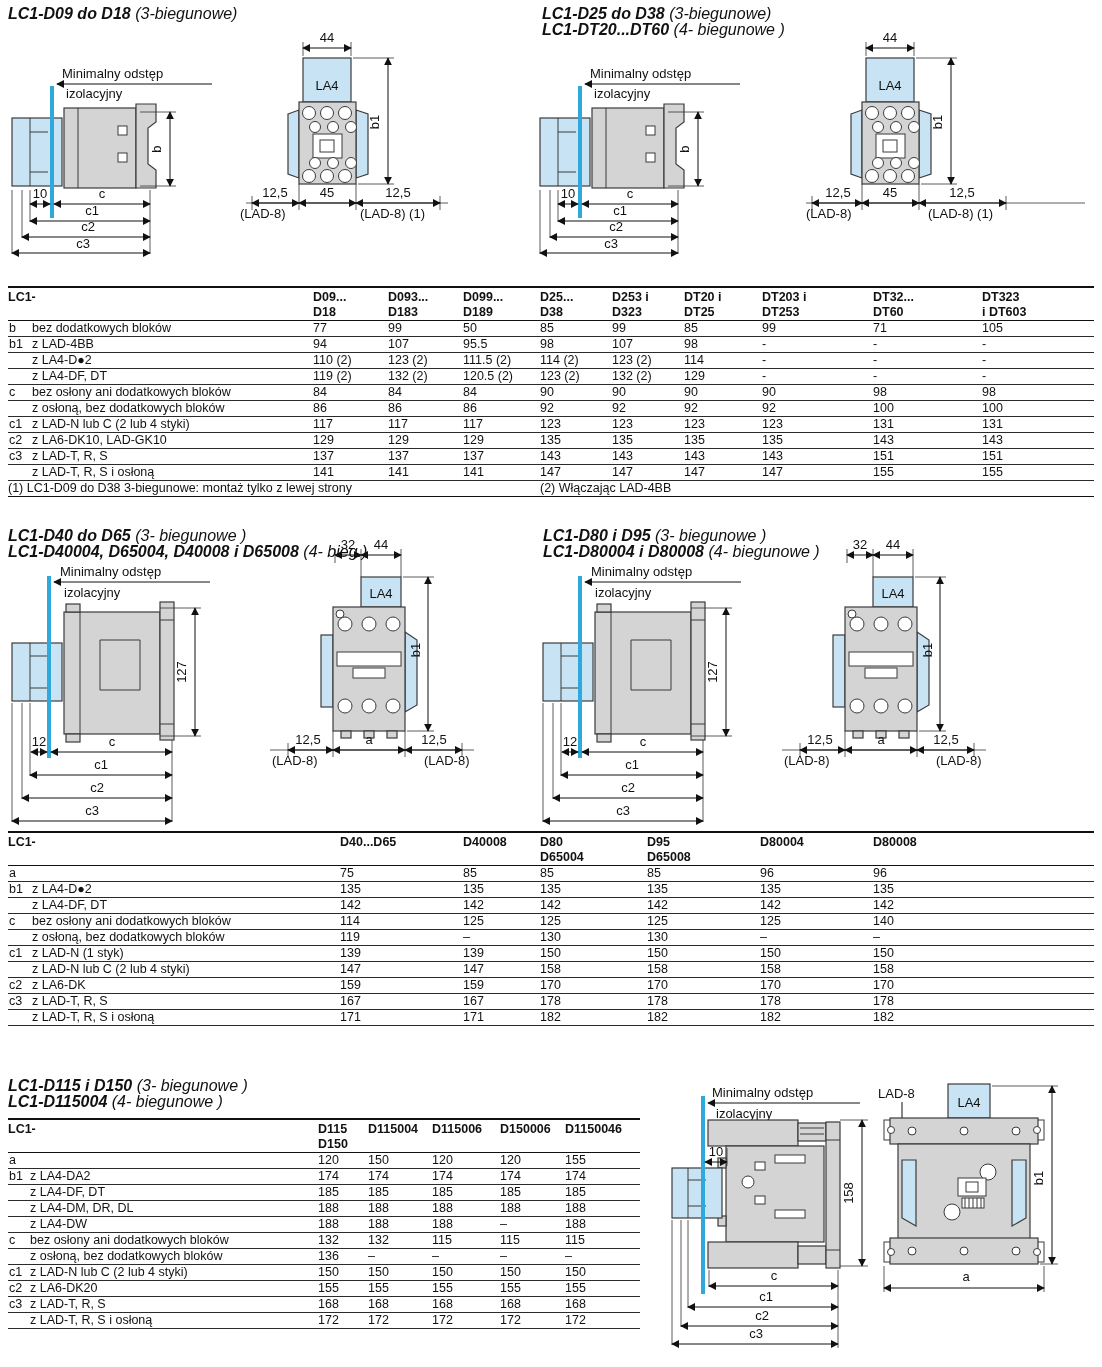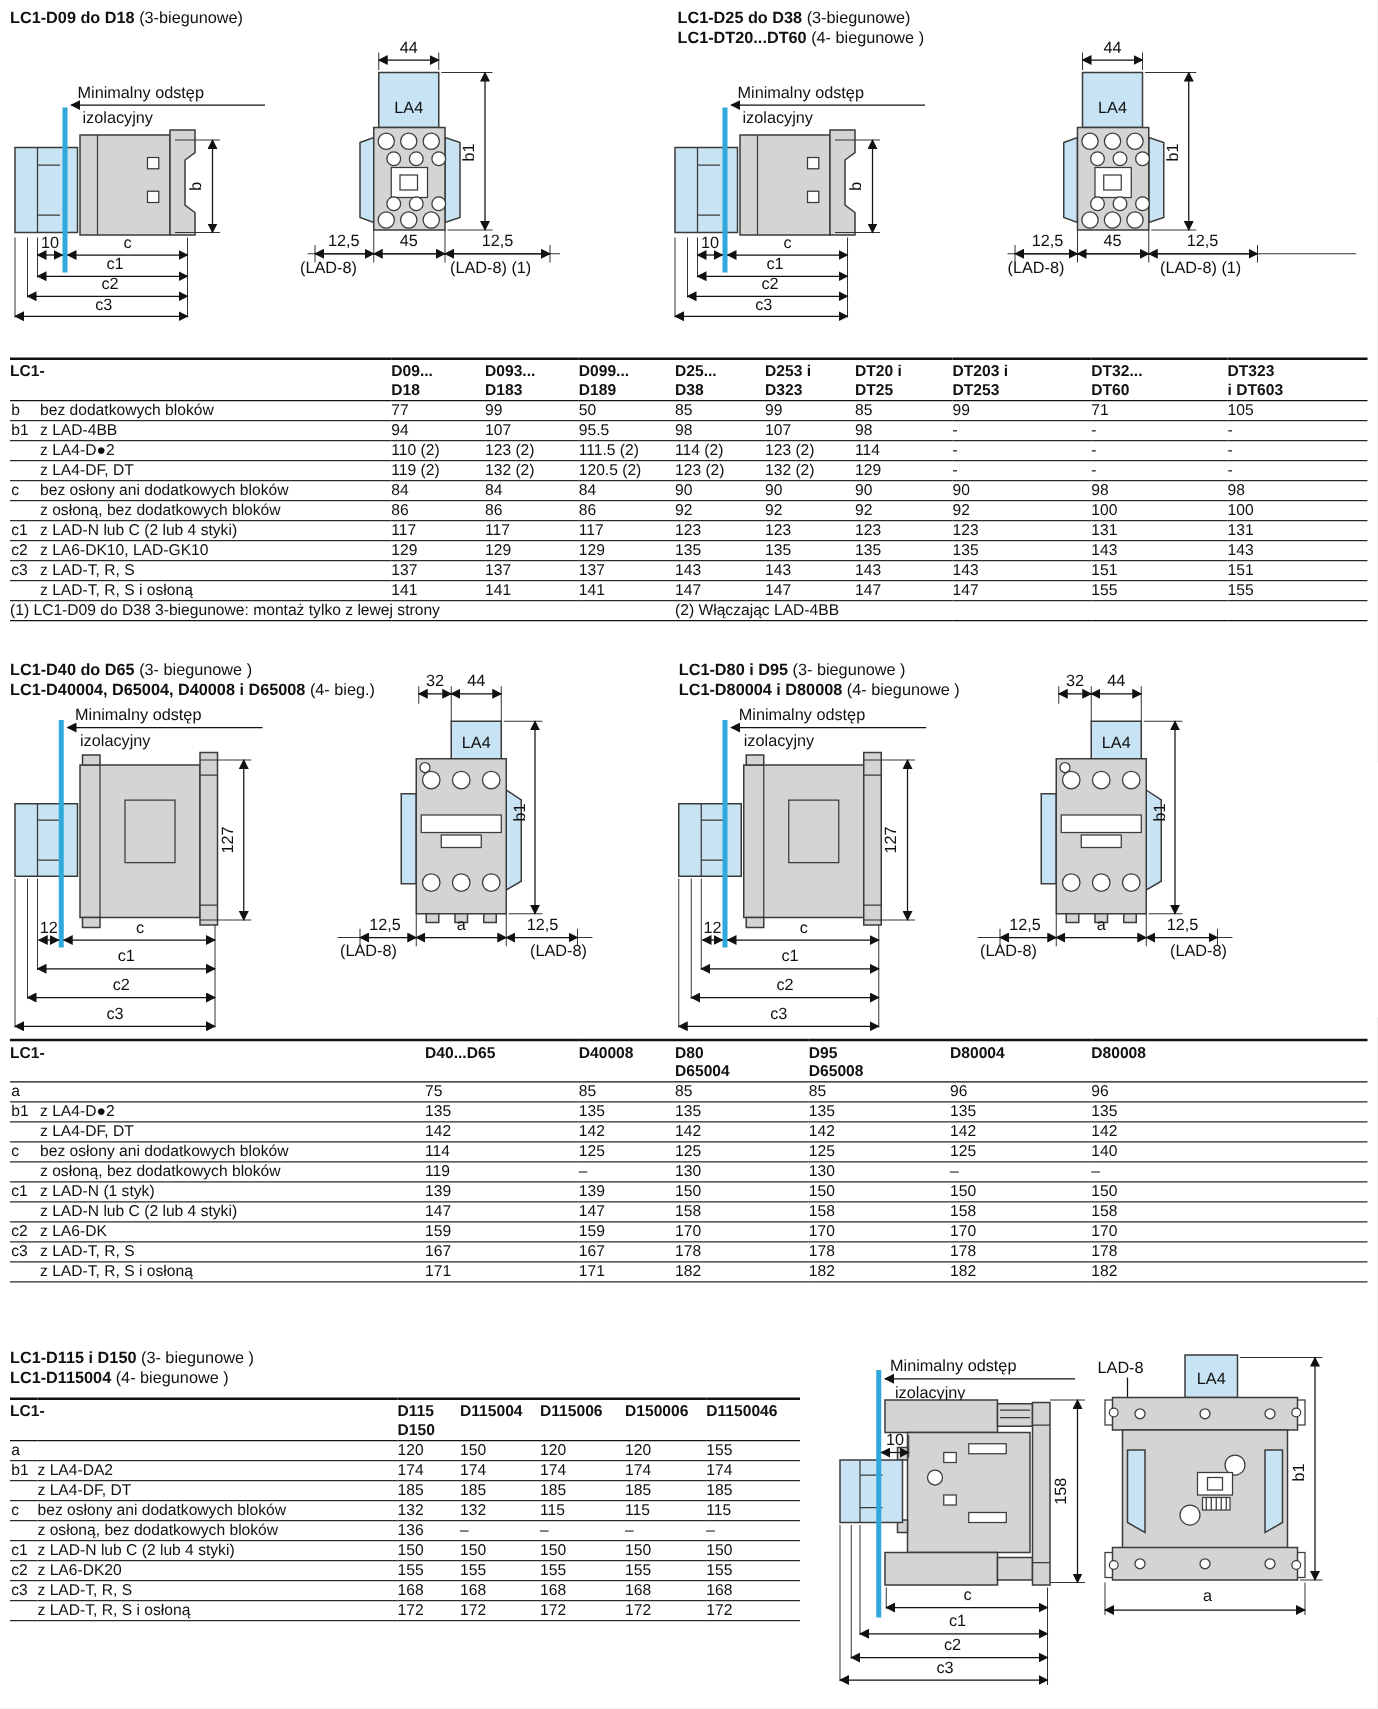--- a/index.html
+++ b/index.html
@@ -1,18 +1,18 @@
 <!DOCTYPE html>
 <html style="--accent: #c8e4f4; --line: #2fa8dc; --body: #d4d4d4; --outline: #3b3b3b; --ink: #111111;"><head>
 <meta charset="utf-8">
 <style>
   html,body{margin:0;padding:0;background:#e8e8e8;}
   .page{position:relative;width:1102px;height:1367px;background:#fff;overflow:hidden;
         font-family:"Liberation Sans",sans-serif;color:var(--ink,#111);}
-  .title{position:absolute;font-size:13px;white-space:nowrap;line-height:15px;}
+  .title{position:absolute;font-size:16px;white-space:nowrap;line-height:15px;font-style:italic;}
   .title b{font-weight:bold;}
   .dlayer{position:absolute;left:0;top:0;}
   svg text{font-family:"Liberation Sans",sans-serif;font-size:13px;fill:#111;}
   .dim{stroke:#111;stroke-width:1;fill:none;}
   .ext{stroke:#333;stroke-width:0.8;fill:none;}
   .bodyf{fill:var(--body,#d4d4d4);stroke:var(--outline,#3b3b3b);stroke-width:1.2;}
   .acc{fill:var(--accent,#c8e4f4);stroke:var(--outline,#3b3b3b);stroke-width:1.2;}
   .det{fill:#fff;stroke:var(--outline,#3b3b3b);stroke-width:1;}
   .ln{stroke:var(--outline,#3b3b3b);stroke-width:1;fill:none;}
   .bl{fill:var(--line,#2fa8dc);stroke:none;}
@@ -889,20 +889,38 @@
           <tr>
             <td class="key"></td>
             <td class="lbl">z LA4-DF, DT</td>
             <td>185</td>
             <td>185</td>
             <td>185</td>
             <td>185</td>
             <td>185</td>
           </tr>
           <tr>
+            <td class="key"></td>
+            <td class="lbl">z LA4-DM, DR, DL</td>
+            <td>188</td>
+            <td>188</td>
+            <td>188</td>
+            <td>188</td>
+            <td>188</td>
+          </tr>
+          <tr>
+            <td class="key"></td>
+            <td class="lbl">z LA4-DW</td>
+            <td>188</td>
+            <td>188</td>
+            <td>188</td>
+            <td>–</td>
+            <td>188</td>
+          </tr>
+          <tr>
             <td class="key">c</td>
             <td class="lbl">bez osłony ani dodatkowych bloków</td>
             <td>132</td>
             <td>132</td>
             <td>115</td>
             <td>115</td>
             <td>115</td>
           </tr>
           <tr>
             <td class="key"></td>

